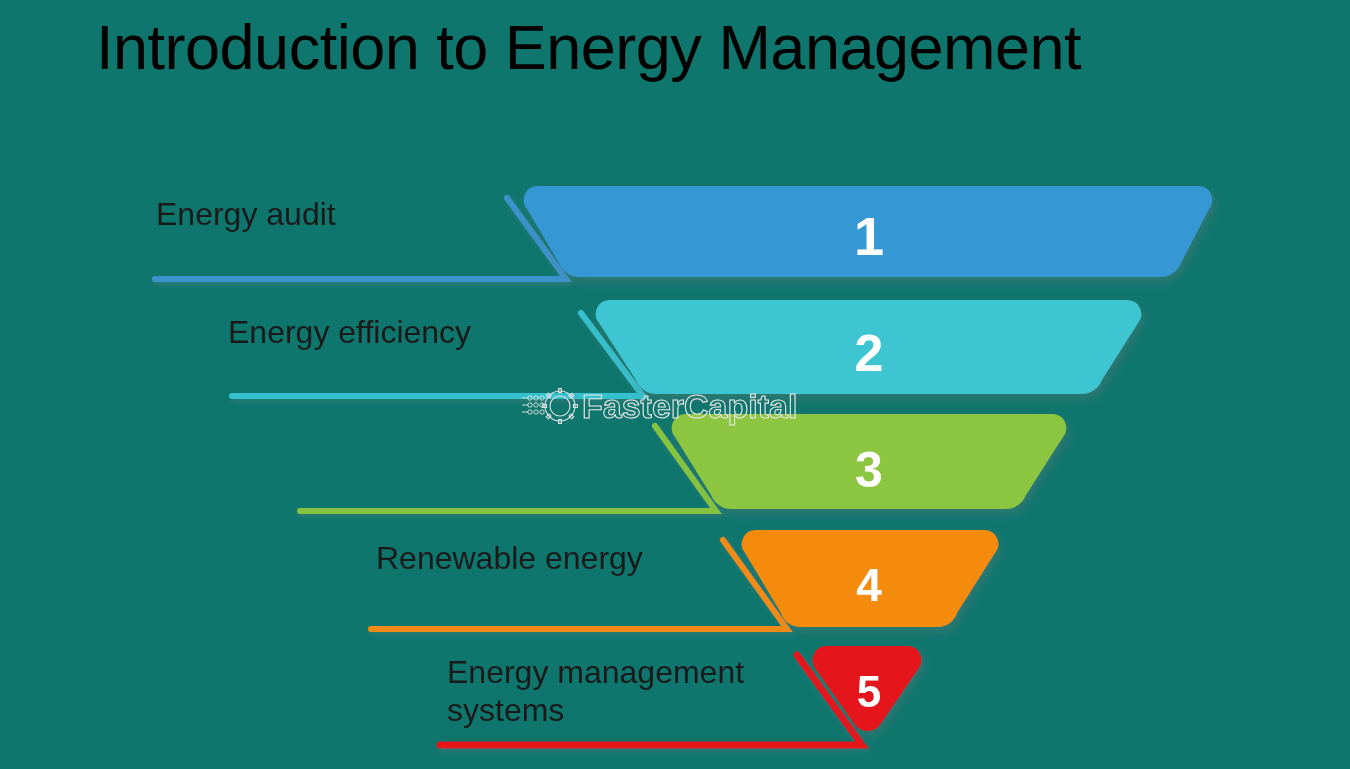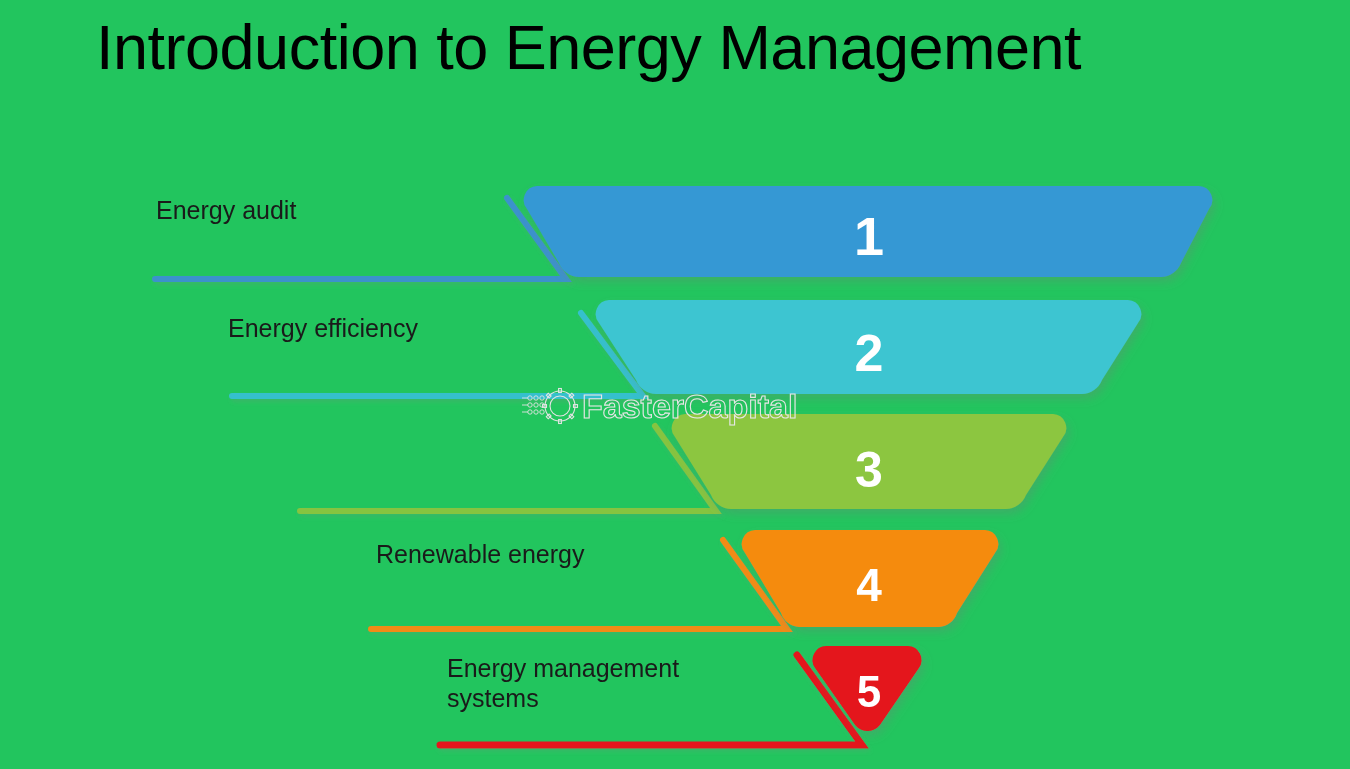--- a/index.html
+++ b/index.html
@@ -11,21 +11,21 @@
     width: 1350px;
     height: 769px;
     position: relative;
     overflow: hidden;
     font-family: "Liberation Sans", sans-serif;
   }
 
   #slide {
     position: absolute;
     inset: 0;
-    background: #22c55e;
+    background: #0f766e;
   }
 
   
   #title {
     position: absolute;
     left: 96px;
     top: 8px;
     font-family: "Liberation Sans", sans-serif;
     font-size: 63px;
     font-weight: 400;
@@ -41,21 +41,21 @@
     left: 0;
     top: 0;
     width: 1350px;
     height: 769px;
   }
 
   
   .stage-label {
     position: absolute;
     font-family: "Liberation Sans", sans-serif;
-    font-size: 25px;
+    font-size: 32px;
     font-weight: 400;
     color: #1a1a1a;
     line-height: 1.18;
     white-space: pre-line;
   }
 
   
   #watermark {
     position: absolute;
     left: 520px;

